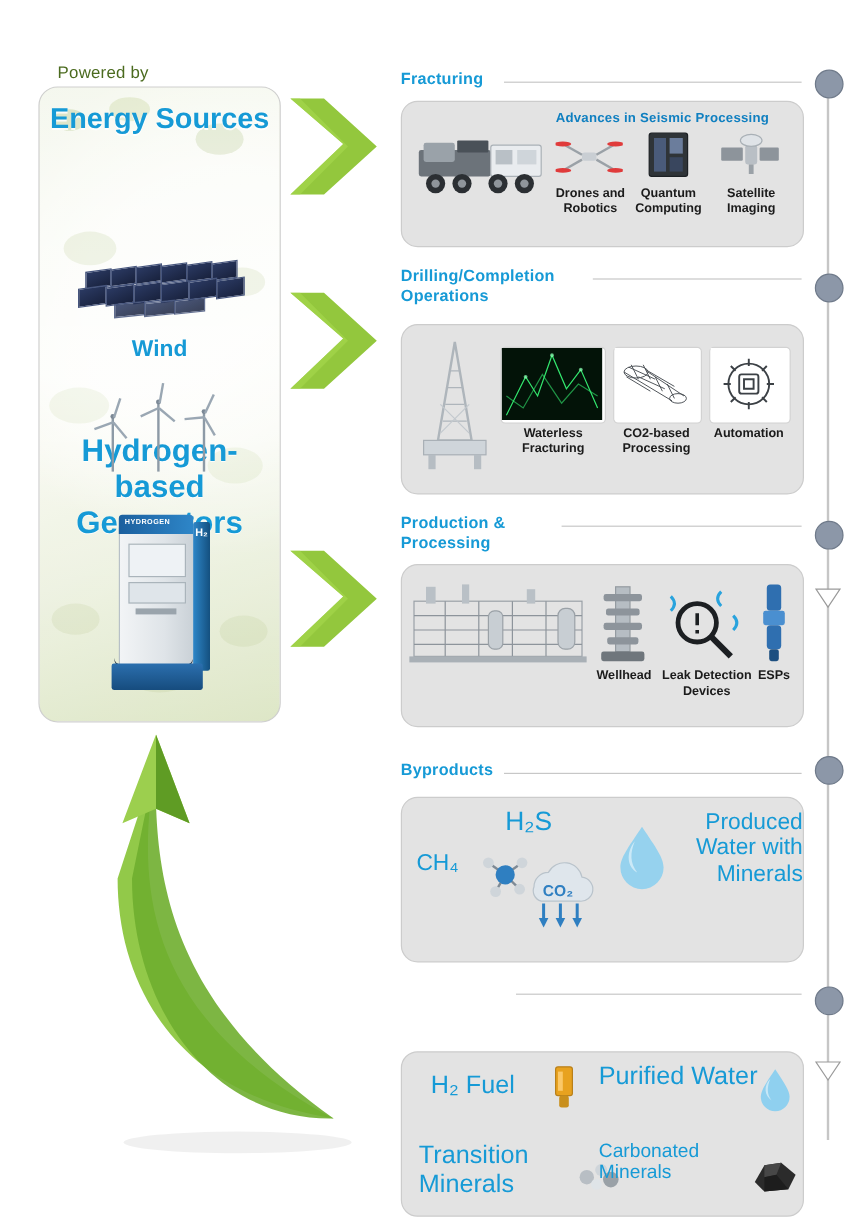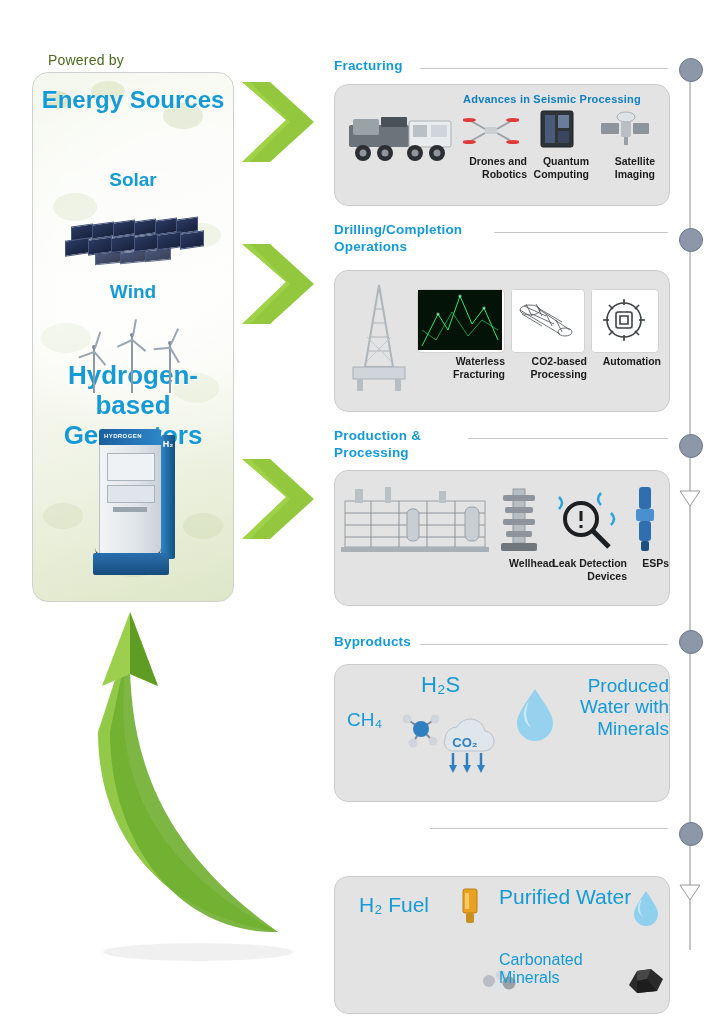--- a/index.html
+++ b/index.html
@@ -115,21 +115,21 @@
     background: #c7c7c7;
   }
   .card {
     position: absolute;
     background: #e3e3e3;
     border: 1px solid #cccccc;
     border-radius: 14px;
   }
   .cap {
     position: absolute;
-    text-align: right;
+    text-align: center;
     font-size: 10.5px;
     color: #1b1b1b;
     font-weight: bold;
     line-height: 1.2;
   }
   .cap-blue {
     position: absolute;
     font-size: 11px;
     color: #0f7fc0;
     font-weight: bold;
@@ -186,21 +186,20 @@
     <div class="speck" style="left:20px;top:120px;width:44px;height:28px;background:rgba(120,155,45,.18)"></div>
     <div class="speck" style="left:150px;top:150px;width:38px;height:24px;background:rgba(120,155,45,.18)"></div>
     <div class="speck" style="left:8px;top:250px;width:50px;height:30px;background:rgba(125,160,45,.16)"></div>
     <div class="speck" style="left:140px;top:300px;width:46px;height:30px;background:rgba(125,160,45,.16)"></div>
     <div class="speck" style="left:70px;top:470px;width:60px;height:34px;background:rgba(120,150,40,.15)"></div>
     <div class="speck" style="left:10px;top:430px;width:40px;height:26px;background:rgba(120,150,40,.15)"></div>
     <div class="speck" style="left:150px;top:440px;width:40px;height:26px;background:rgba(120,150,40,.15)"></div>
     <div class="veil"></div>
 
     <div class="lp-title" id="t-energy">Energy Sources</div>
-    <div class="lp-title" id="t-solar">Solar</div>
     <div class="lp-title" id="t-wind">Wind</div>
     <div class="lp-title" id="t-hydro">Hydrogen-based Generators</div>
 
     <div class="solar-art">
       <div class="sp-cell" style="left:6px;  top:14px; width:20px;height:13px;transform:skewY(-8deg)"></div>
       <div class="sp-cell" style="left:27px; top:12px; width:20px;height:13px;transform:skewY(-8deg)"></div>
       <div class="sp-cell" style="left:48px; top:10px; width:20px;height:13px;transform:skewY(-8deg)"></div>
       <div class="sp-cell" style="left:69px; top:9px;  width:20px;height:13px;transform:skewY(-8deg)"></div>
       <div class="sp-cell" style="left:90px; top:8px;  width:20px;height:13px;transform:skewY(-8deg)"></div>
       <div class="sp-cell" style="left:111px;top:7px;  width:20px;height:13px;transform:skewY(-8deg)"></div>
@@ -538,20 +537,21 @@
     </div>
 
     <div class="big-blue" style="left:164px;top:8px;width:140px;font-size:21px">Purified Water</div>
     <div class="art" style="left:296px;top:12px;width:30px;height:38px">
       <svg width="30" height="38" viewBox="0 0 30 38">
         <path d="M15 2 C 23 14, 27 20, 27 25 a12 12 0 0 1 -24 0 C 3 20, 7 14, 15 2 z" fill="#8fd0ef"></path>
         <path d="M11 10 C 8 17, 8 23, 12 28 C 6 24, 5 16, 11 10 z" fill="#fff" opacity=".5"></path>
       </svg>
     </div>
 
+    <div class="big-blue" style="left:14px;top:74px;font-size:21px;width:130px">Transition Minerals</div>
     <div class="art" style="left:142px;top:84px;width:44px;height:36px">
       <svg width="44" height="36" viewBox="0 0 44 36">
         <circle cx="12" cy="20" r="6" fill="#b8bec4"></circle>
         <circle cx="24" cy="14" r="5" fill="#cfd5da"></circle>
         <circle cx="32" cy="22" r="6.5" fill="#9aa1a7"></circle>
         <circle cx="20" cy="26" r="4.5" fill="#dfe4e8"></circle>
       </svg>
     </div>
 
     <div class="big-blue" style="left:164px;top:74px;width:148px;font-size:16px">Carbonated Minerals</div>

